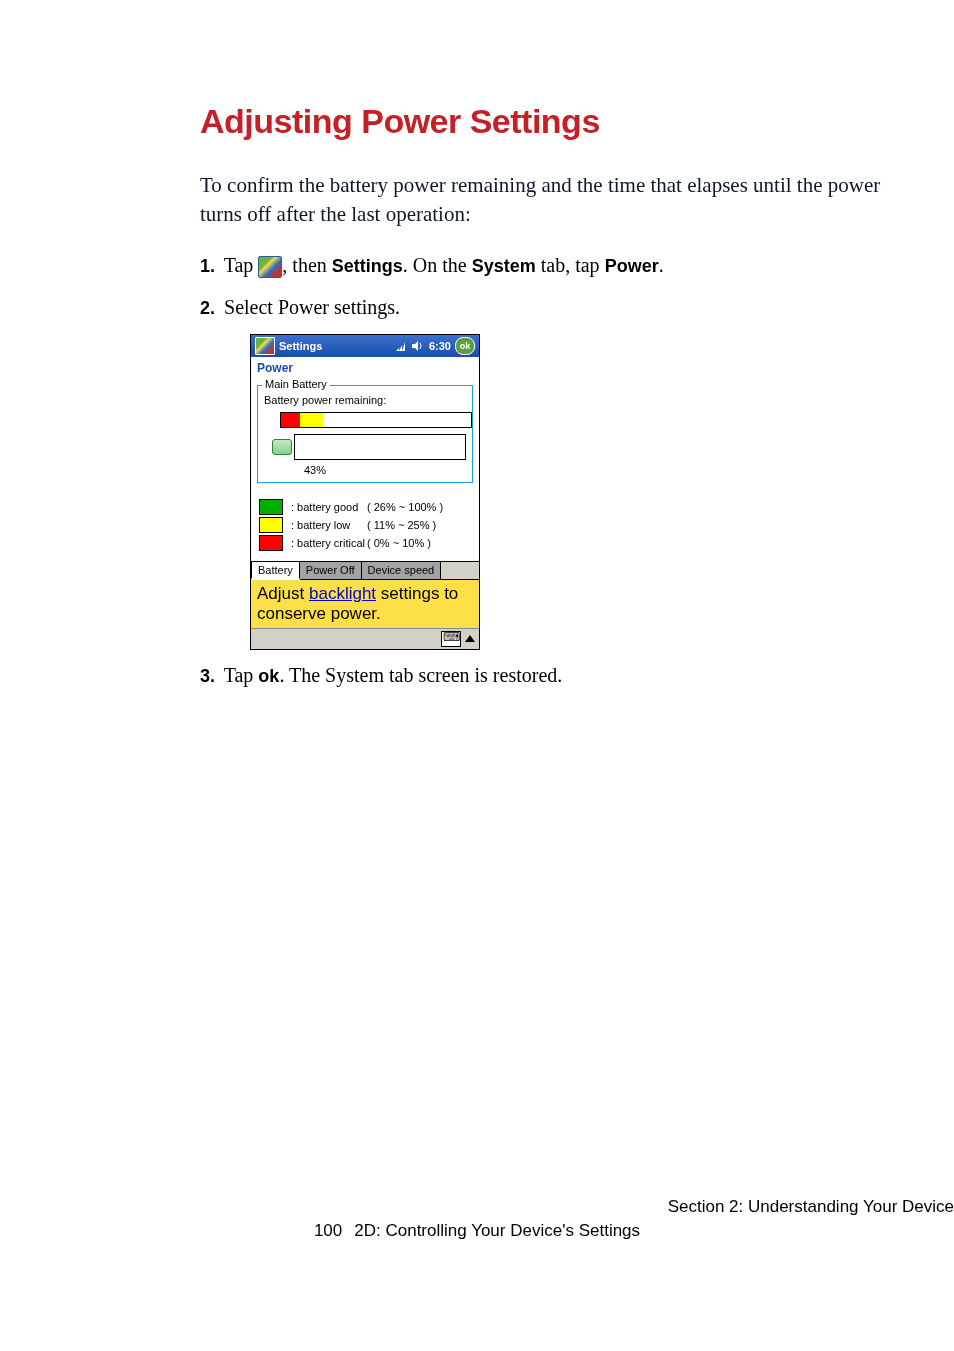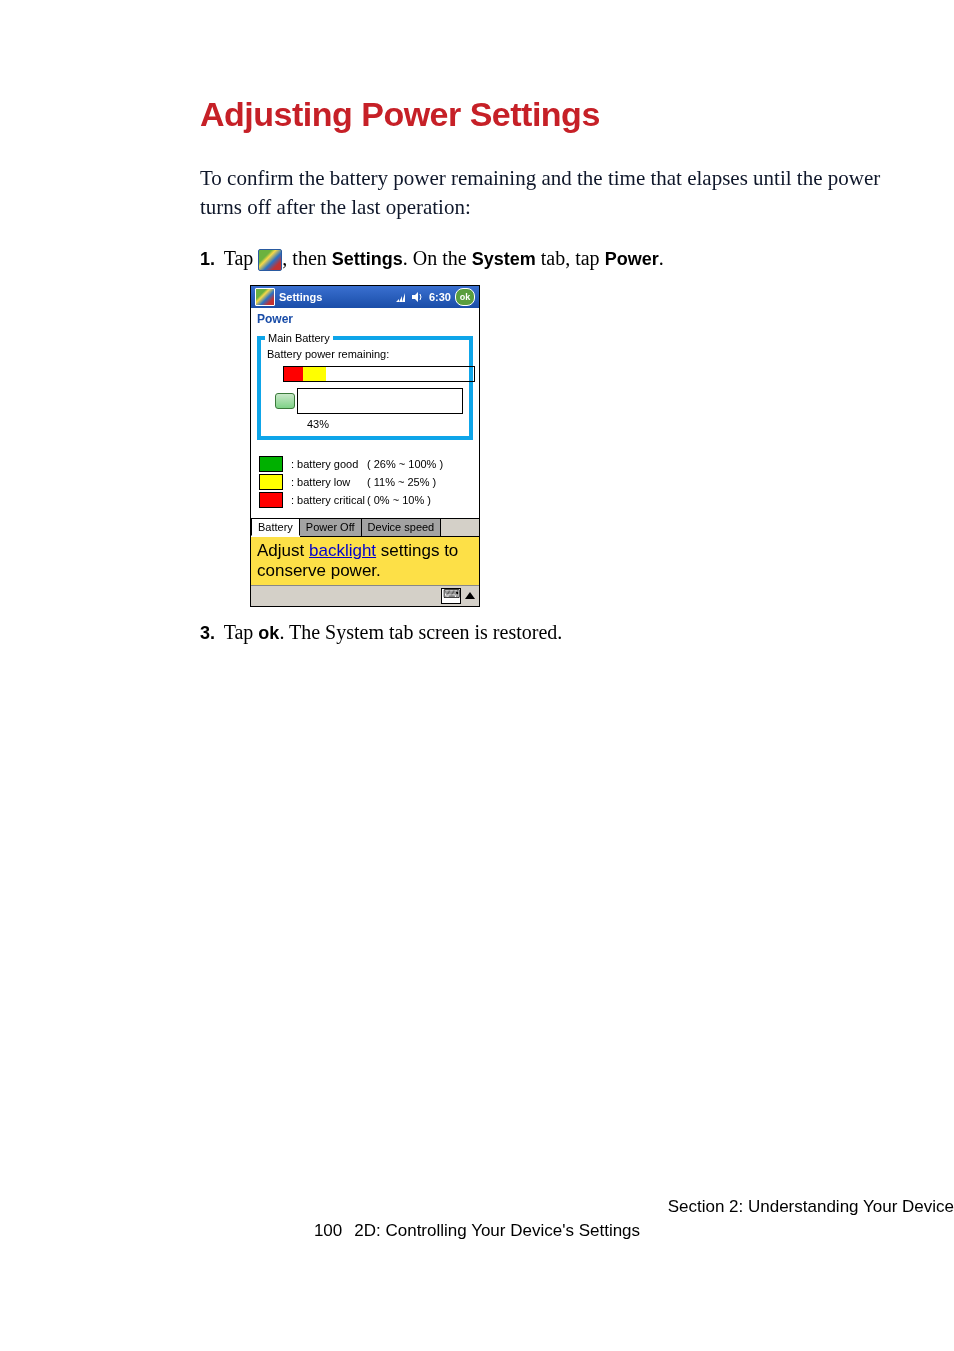--- a/index.html
+++ b/index.html
@@ -7,20 +7,21 @@
     padding: 0;
     font-family: Georgia, 'Times New Roman', serif;
     background: #fff;
     width: 954px;
     height: 1351px;
     position: relative;
   }
   .page {
     padding: 95px 56px 0 200px;
     box-sizing: border-box;
+    margin-top: 7px;
   }
   h1 {
     font-family: Arial, Helvetica, sans-serif;
     font-weight: bold;
     font-stretch: condensed;
     color: #c62027;
     font-size: 34px;
     margin: 0 0 30px 0;
     letter-spacing: -0.5px;
   }
@@ -113,21 +114,21 @@
   }
   .power-label {
     color: #1a4da8;
     font-family: Tahoma, Arial, sans-serif;
     font-weight: bold;
     font-size: 12px;
     padding: 4px 6px 10px 6px;
   }
   .groupbox {
     margin: 0 6px 8px 6px;
-    border: 4px solid #0ea5e9;
+    border: 1px solid #0ea5e9;
     padding: 8px 6px 6px 6px;
     position: relative;
   }
   .group-legend {
     position: absolute;
     top: -8px;
     left: 4px;
     background: #fff;
     padding: 0 3px;
     font-size: 11px;
@@ -231,20 +232,23 @@
 </head>
 <body>
 
 <div class="page">
   <h1>Adjusting Power Settings</h1>
   <p class="intro">To confirm the battery power remaining and the time that elapses until the power turns off after the last operation:</p>
 
   <ol class="steps">
     <li>
       <span class="step-num">1.</span><span class="serif"> Tap </span><span class="start-icon"></span><span class="serif">, then </span><span class="bold">Settings</span><span class="serif">. On the </span><span class="bold">System</span><span class="serif"> tab, tap </span><span class="bold">Power</span><span class="serif">.</span>
+    </li>
+    <li>
+      <span class="step-num">2.</span><span class="serif"> Select Power settings.</span>
     </li>
   </ol>
 
   <div class="screenshot-wrap">
     <div class="screenshot">
       <div class="titlebar">
         <span class="tb-flag"></span>
         <span class="tb-title">Settings</span>
         <span class="tb-sig">
           <svg width="12" height="12" viewBox="0 0 12 12">

